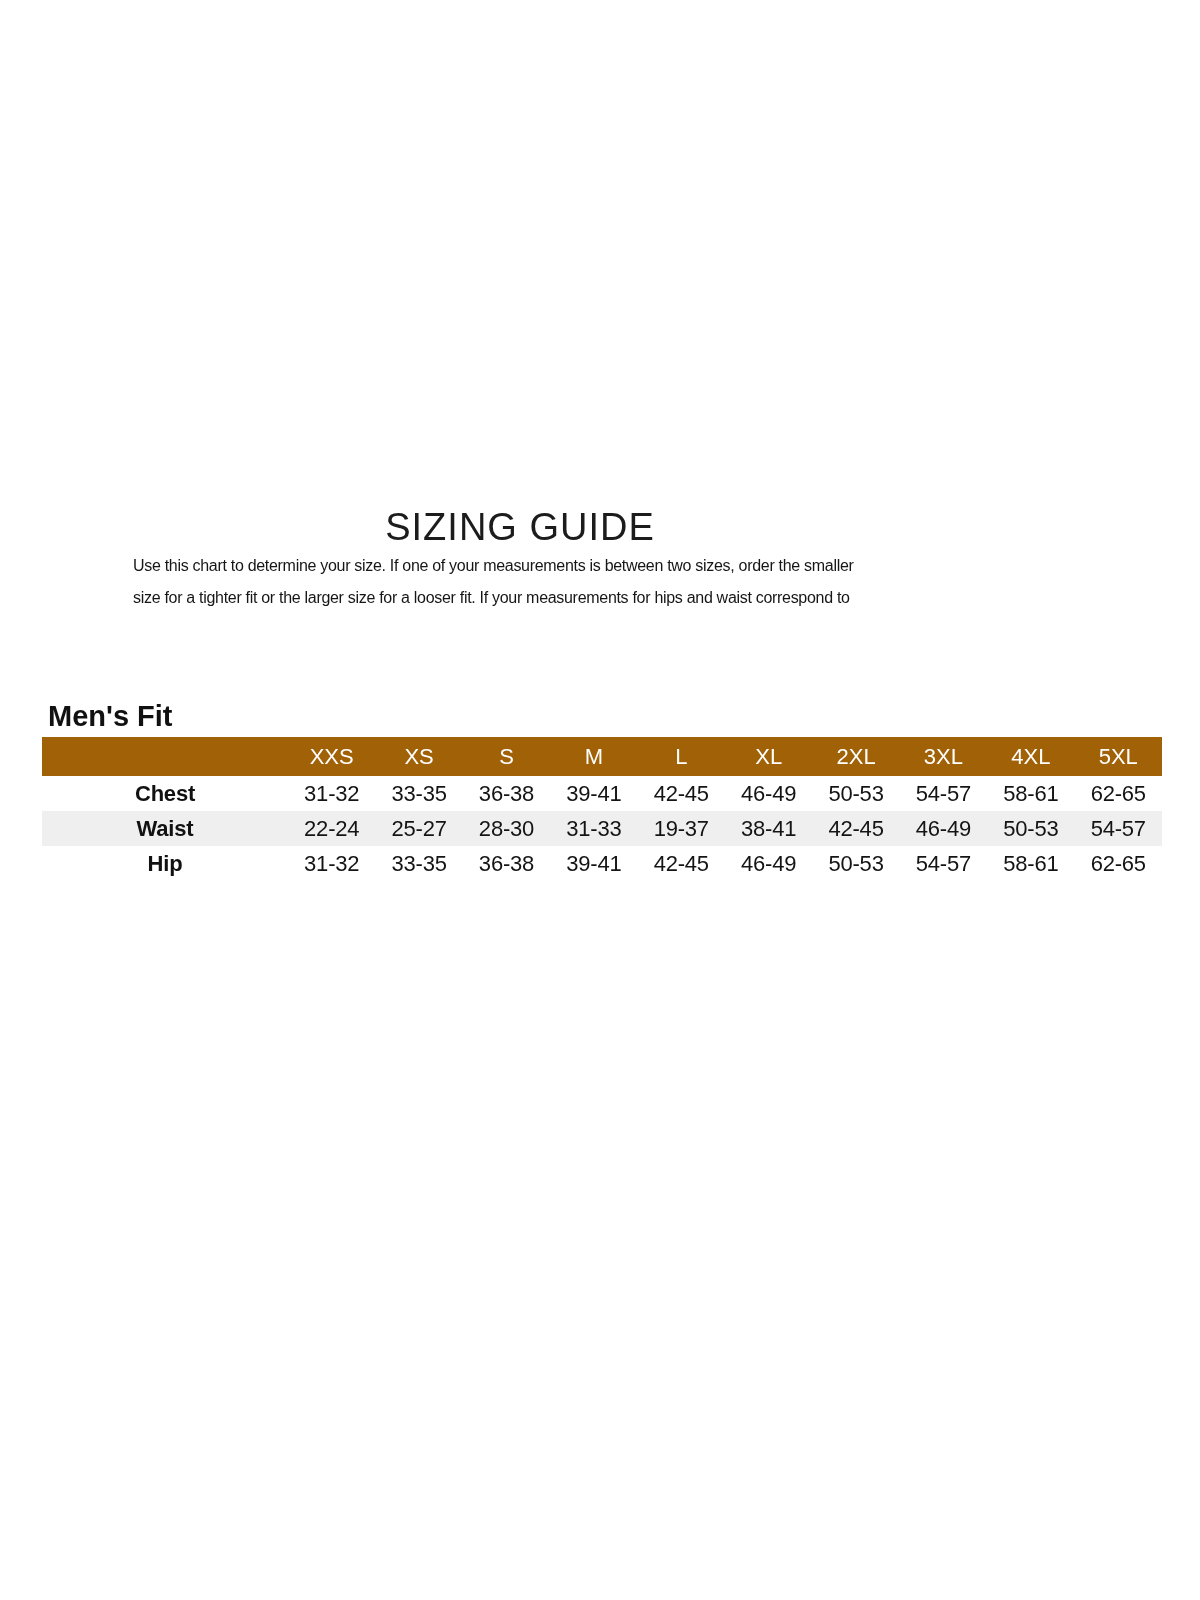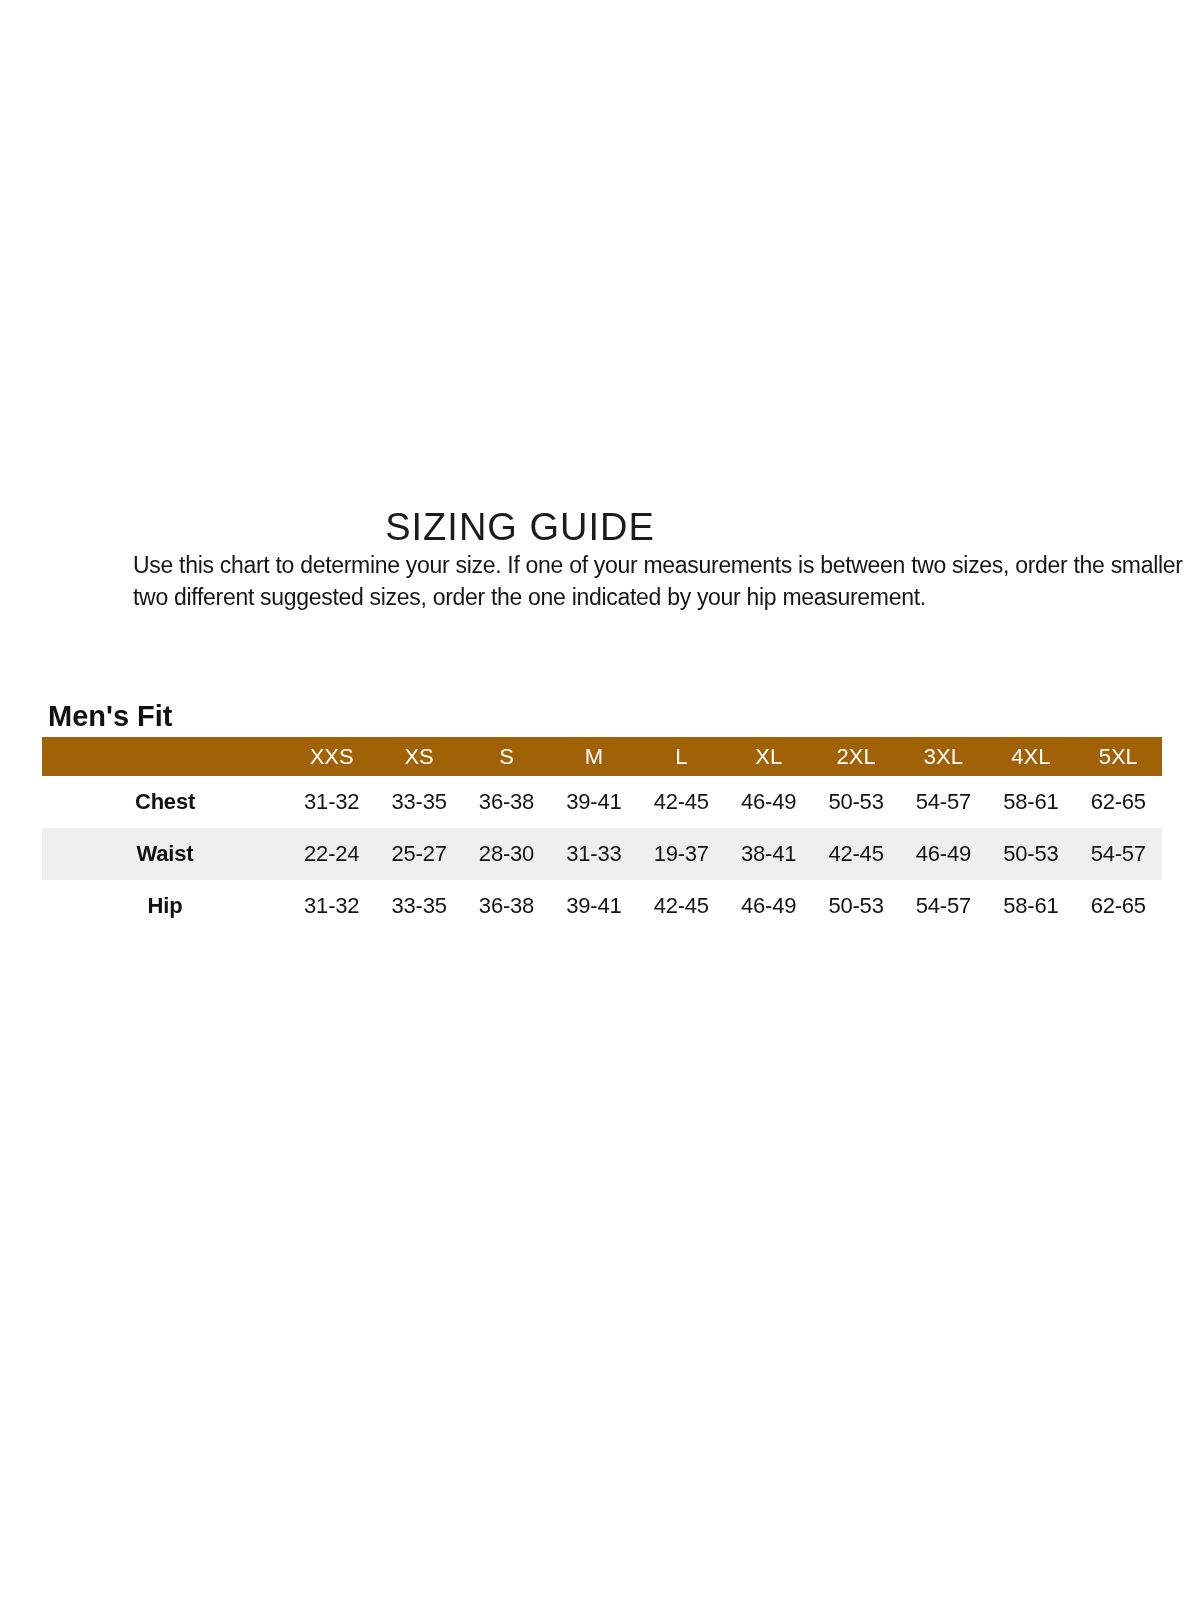--- a/index.html
+++ b/index.html
@@ -27,21 +27,21 @@
     letter-spacing: 1px;
     color: #1c1c1c;
     line-height: 1;
   }
 
   .intro {
     position: absolute;
     left: 133px;
     top: 550px;
     width: 1000px;
-    font-size: 23px;
+    font-size: 16px;
     letter-spacing: -0.3px;
     line-height: 31.5px;
     color: #161616;
   }
   .intro .line {
     white-space: nowrap;
   }
 
   .section-label {
     position: absolute;
@@ -72,21 +72,21 @@
     color: #ffffff;
     font-weight: 400;
     font-size: 22px;
     height: 39px;
     text-align: center;
     vertical-align: middle;
     padding: 0;
   }
   table.size-table tbody th,
   table.size-table tbody td {
-    height: 52px;
+    height: 35px;
     text-align: center;
     vertical-align: middle;
     padding: 0;
     font-size: 22px;
     letter-spacing: -0.2px;
   }
   table.size-table tbody th {
     font-weight: bold;
     color: #111111;
   }
@@ -99,21 +99,21 @@
     background: #efefef;
   }
 </style>
 </head>
 <body>
 
 <h1 class="page-title">SIZING GUIDE</h1>
 
 <div class="intro">
   <div class="line">Use this chart to determine your size. If one of your measurements is between two sizes, order the smaller</div>
-  <div class="line">two different suggested sizes, order the one indicated by your hip measurement.</div>
+  <div class="line">size for a tighter fit or the larger size for a looser fit. If your measurements for hips and waist correspond to</div>
 </div>
 
 <div class="section-label">Men's Fit</div>
 
 <div class="size-table-wrap">
   <table class="size-table">
     <colgroup>
       <col class="label-col">
       <col class="size-col">
         <col class="size-col">

